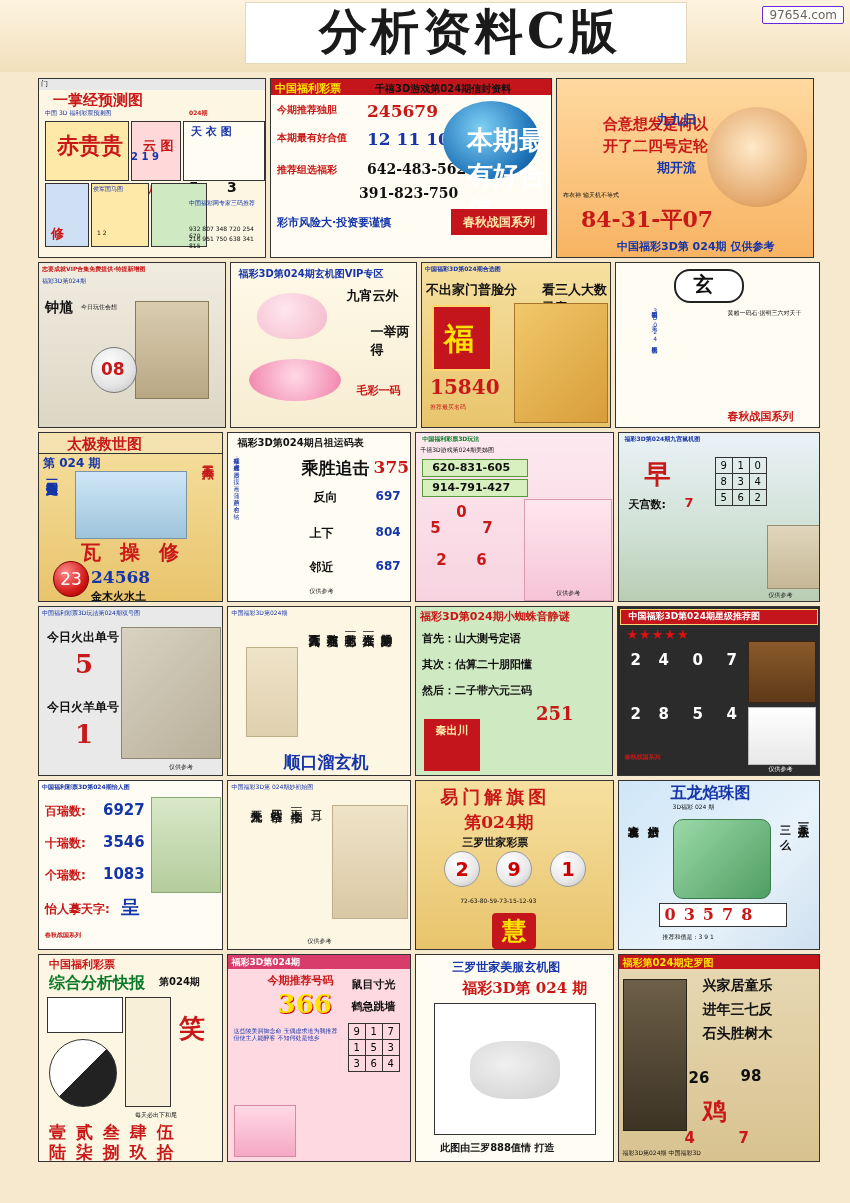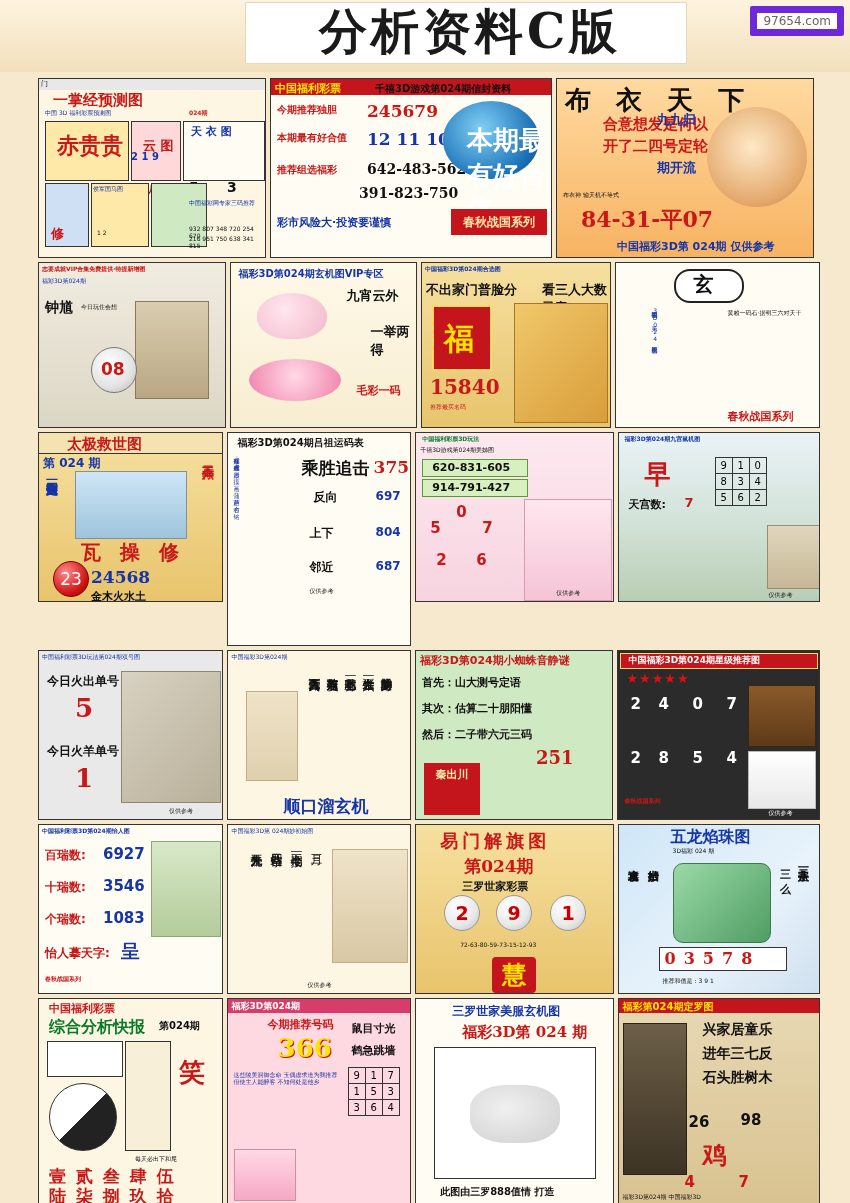--- a/index.html
+++ b/index.html
@@ -30,21 +30,21 @@
   }
   .main-title{
     position:absolute;left:255px;top:0px;width:430px;height:62px;
     font-family:"DejaVu Serif","Liberation Serif",serif;
     font-weight:bold;font-size:48px;line-height:62px;letter-spacing:4px;
     color:#1a1a1a;text-align:center;white-space:nowrap;
   }
   .watermark{
     position:absolute;right:6px;top:6px;
     background:rgba(255,255,255,.85);
-    border:7px solid #6d28d9;border-radius:2px;
+    border:1px solid #6d28d9;border-radius:2px;
     padding:1px 6px;font-size:12px;color:#666;
   }
   
   .grid{position:absolute;left:38px;top:78px;width:782px;}
   .row{display:flex;width:782px;margin-bottom:4px;}
   .cell{
     position:relative;
     border:1px solid #333;
     box-sizing:border-box;
     overflow:hidden;
@@ -153,21 +153,20 @@
         <div class="abs t-red bold" style="left:6px;top:84px;font-size:10px;">推荐组选福彩</div>
         <div class="abs bold t-dark serif" style="left:96px;top:82px;font-size:14px;">642-483-562</div>
         <div class="abs bold t-dark serif" style="left:88px;top:106px;font-size:14px;">391-823-750</div>
         <div class="abs" style="left:172px;top:22px;width:96px;height:78px;border-radius:50%;background:radial-gradient(circle at 40% 35%,#7fd0f5,#1a6fb5 70%,#0c3f73);"></div>
         <div class="abs bold t-white" style="left:196px;top:44px;font-size:26px;" style2="">本期最有好合值</div>
         <div class="abs t-blue bold" style="left:6px;top:136px;font-size:11px;">彩市风险大·投资要谨慎</div>
         <div class="abs seal" style="left:180px;top:130px;width:96px;height:26px;font-size:12px;line-height:26px;">春秋战国系列</div>
       </div>
 
       <div class="cell bg-sun" style="width:258px;height:180px;">
-        <div class="abs bold serif t-dark" style="left:8px;top:4px;font-size:26px;letter-spacing:8px;">布 衣 天 下</div>
         <div class="abs" style="left:150px;top:28px;width:100px;height:100px;border-radius:50%;background:radial-gradient(circle at 45% 40%,#ffe9c8,#e3a76a 70%,#b5753c);"></div>
         <div class="abs bold t-red serif" style="left:46px;top:36px;font-size:15px;">合意想发是何以</div>
         <div class="abs bold t-red serif" style="left:46px;top:58px;font-size:15px;">开了二四号定轮</div>
         <div class="abs bold t-blue serif" style="left:100px;top:80px;font-size:13px;">期开流</div>
         <div class="abs bold t-blue serif" style="left:100px;top:32px;font-size:13px;">九九归</div>
         <div class="abs xs t-dark" style="left:6px;top:112px;">布衣神  输天机不等式</div>
         <div class="abs bold t-red serif" style="left:24px;top:126px;font-size:22px;">84-31-平07</div>
         <div class="abs bold t-blue" style="left:60px;top:160px;font-size:11px;">中国福彩3D第 024期  仅供参考</div>
       </div>
     </div>
@@ -221,21 +220,21 @@
         <div class="abs bold t-blue" style="left:4px;top:22px;font-size:12px;">第 024 期</div>
         <div class="abs vert bold t-blue" style="left:4px;top:40px;height:80px;font-size:12px;">一四当头定数智</div>
         <div class="abs vert bold t-red" style="left:160px;top:24px;height:86px;font-size:12px;">三二六不停</div>
         <div class="abs" style="left:36px;top:38px;width:110px;height:66px;background:linear-gradient(#cfe6f7,#9ec4db);border:1px solid #7a93a5;"></div>
         <div class="abs bold t-red serif" style="left:42px;top:106px;font-size:20px;letter-spacing:6px;">瓦 操 修</div>
         <div class="abs bold t-blue serif" style="left:52px;top:134px;font-size:17px;">24568</div>
         <div class="abs redball" style="left:14px;top:128px;width:34px;height:34px;line-height:34px;font-size:17px;">23</div>
         <div class="abs bold t-dark" style="left:52px;top:156px;font-size:11px;">金木火水土</div>
       </div>
 
-      <div class="cell bg-paper" style="width:186px;height:214px;">
+      <div class="cell bg-paper" style="width:186px;height:170px;">
         <div class="abs bold t-dark" style="left:10px;top:3px;font-size:10px;">福彩3D第024期吕祖运码表</div>
         <div class="abs vert xs t-blue" style="left:6px;top:20px;height:128px;">行有戒亲·居戒有虎·浪居·摸·画·蒲·葫芦·右舍·铭</div>
         <div class="abs bold t-dark serif" style="left:74px;top:24px;font-size:17px;">乘胜追击</div>
         <div class="abs bold t-red serif" style="left:146px;top:24px;font-size:17px;">375</div>
         <div class="abs bold t-dark" style="left:86px;top:56px;font-size:12px;font-family:Liberation Mono, monospace;">反向</div>
         <div class="abs bold t-blue" style="left:148px;top:56px;font-size:12px;">697</div>
         <div class="abs bold t-dark" style="left:82px;top:92px;font-size:12px;">上下</div>
         <div class="abs bold t-blue" style="left:148px;top:92px;font-size:12px;">804</div>
         <div class="abs bold t-dark" style="left:82px;top:126px;font-size:12px;">邻近</div>
         <div class="abs bold t-blue" style="left:148px;top:126px;font-size:12px;">687</div>

